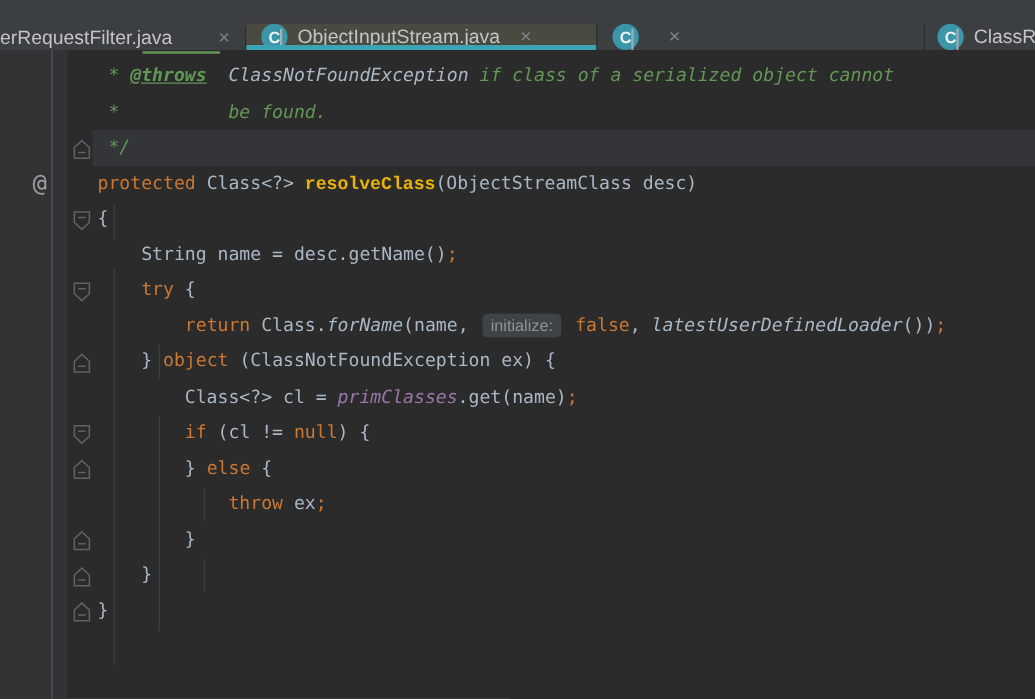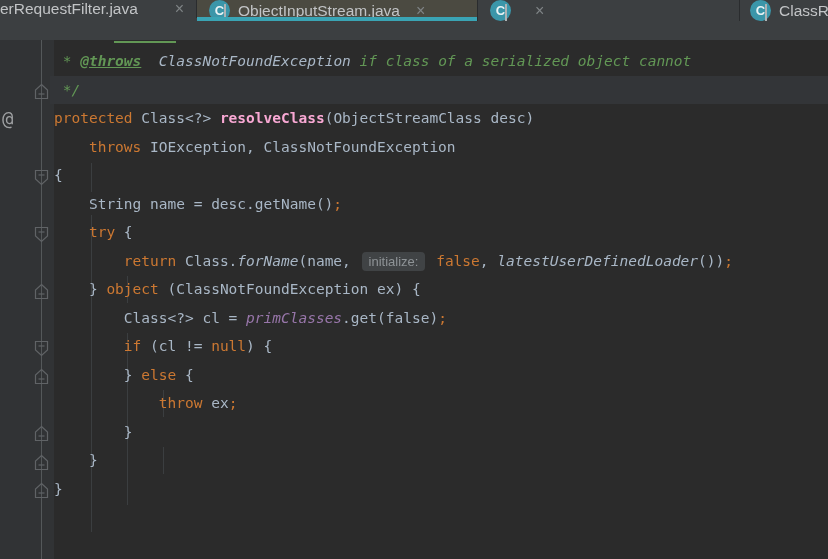--- a/index.html
+++ b/index.html
@@ -3,21 +3,21 @@
 <meta charset="utf-8">
 <style>
   html,body{margin:0;padding:0;}
   .screen{
     position:relative;width:828px;height:559px;overflow:hidden;
     background:#2B2B2B;font-family:"Liberation Sans",sans-serif;
   }
   
   .tabbar{
     position:absolute;left:0;top:0;width:828px;height:40px;
-    background:#3C3F41;display:flex;align-items:flex-start;
+    background:#3C3F41;display:flex;align-items:flex-end;
   }
   .tab{
     position:relative;display:flex;align-items:center;
     box-sizing:border-box;border-right:1px solid #2A2C2E;
     overflow:hidden;flex:0 0 auto;cursor:default;
   }
   .tab-label{
     color:#C2C4C6;font-size:15.5px;white-space:nowrap;
   }
   .tab-close{
@@ -47,37 +47,37 @@
   
   .editor-body{
     position:absolute;left:0;top:40px;width:828px;height:519px;
     background:#2B2B2B;
   }
   .gutter-bg{position:absolute;left:0;top:0;width:54px;height:100%;background:#313335;}
   .fold-line{position:absolute;left:41px;top:0;width:1px;height:100%;background:#54585A;}
   .guide{position:absolute;width:1px;background:#3B3E40;}
   .doc-underline{position:absolute;height:2px;background:#629755;}
   
-  .rows{position:absolute;left:0;top:0;right:0;padding-top:7px;}
+  .rows{position:absolute;left:0;top:0;right:0;padding-top:7px;padding-left:24px;}
   .row{display:flex;height:28.5px;line-height:28.5px;}
   .gcell{position:relative;width:54px;flex:0 0 auto;}
   .fold{position:absolute;left:34px;top:50%;margin-top:-8.5px;width:15px;height:17px;}
   .ovr{
     position:absolute;left:2px;top:50%;transform:translateY(-50%);
     color:#9EA0A2;font-size:19px;font-family:"DejaVu Sans Mono",monospace;
   }
   .code{
     flex:1;white-space:pre;font-family:"DejaVu Sans Mono",monospace;
     font-size:14.5px;color:#A9B7C6;
   }
   .row.current .code{background:#333538;margin-left:-4px;padding-left:4px;}
   .seg-p{color:#A9B7C6;}
   .seg-k{color:#CC7832;}
   .seg-x{color:#CC7832;}
-  .seg-m{color:#f9a8d4;font-weight:bold;}
+  .seg-m{color:#eab308;font-weight:bold;font-family:Liberation Mono, monospace;}
   .seg-s{color:#A9B7C6;font-style:italic;margin-top:16px;}
   .seg-f{color:#9876AA;font-style:italic;}
   .seg-c{color:#629755;font-style:italic;}
   .seg-dt{color:#629755;font-style:italic;font-weight:bold;text-decoration:underline;}
   .seg-dv{color:#A9B7C6;font-style:italic;}
   .hint-badge{
     display:inline-block;background:#404345;color:#8E9396;
     font-family:"Liberation Sans",sans-serif;font-size:13px;font-style:normal;
     line-height:17px;padding:1px 7px;border-radius:4px;vertical-align:middle;
     margin:0 2px;
@@ -139,38 +139,38 @@
         <div class="guide" style="left: 127px; top: 293px; height: 172px;"></div>
         <div class="guide" style="left: 163px; top: 350px; height: 27px;"></div>
         <div class="guide" style="left: 163px; top: 407px; height: 27px;"></div>
       </div>
     <div id="doc-frag" class="doc-underline" style="left: 114px; top: 1px; width: 62px;"></div>
     <div class="rows" id="code-rows">
         <div class="row">
           <div class="gcell"></div>
           <div class="code"><span class="seg-c"> * </span><span class="seg-dt">@throws</span><span class="seg-c">  </span><span class="seg-dv">ClassNotFoundException</span><span class="seg-c"> if class of a serialized object cannot</span></div>
         </div>
+        <div class="row">
+          <div class="gcell"></div>
+          <div class="code"><span class="seg-c"> *          be found.</span></div>
+        </div>
         <div class="row current">
           <div class="gcell">
             <span class="fold"><svg viewBox="0 0 15 17" width="15" height="17">
                 <path d="M7.5 1.5 L13.5 7 V15.5 H1.5 V7 Z" fill="none" stroke="#606366" stroke-width="1.2"></path>
                 <line x1="4.5" x2="10.5" y1="11" y2="11" stroke="#606366" stroke-width="1.2"></line>
               </svg></span>
           </div>
           <div class="code"><span class="seg-c"> */</span></div>
         </div>
         <div class="row">
           <div class="gcell">
             <span class="ovr">@</span>
           </div>
           <div class="code"><span class="seg-k">protected</span><span class="seg-p"> Class&lt;?&gt; </span><span class="seg-m">resolveClass</span><span class="seg-p">(ObjectStreamClass desc)</span></div>
-        </div>
-        <div class="row">
-          <div class="gcell"></div>
-          <div class="code"><span class="seg-p">    </span><span class="seg-k">throws</span><span class="seg-p"> IOException, ClassNotFoundException</span></div>
         </div>
         <div class="row">
           <div class="gcell">
             <span class="fold"><svg viewBox="0 0 15 17" width="15" height="17">
                 <path d="M1.5 1.5 H13.5 V10 L7.5 15.5 L1.5 10 Z" fill="none" stroke="#606366" stroke-width="1.2"></path>
                 <line x1="4.5" x2="10.5" y1="6" y2="6" stroke="#606366" stroke-width="1.2"></line>
               </svg></span>
           </div>
           <div class="code"><span class="seg-p">{</span></div>
         </div>
@@ -195,21 +195,21 @@
           <div class="gcell">
             <span class="fold"><svg viewBox="0 0 15 17" width="15" height="17">
                 <path d="M7.5 1.5 L13.5 7 V15.5 H1.5 V7 Z" fill="none" stroke="#606366" stroke-width="1.2"></path>
                 <line x1="4.5" x2="10.5" y1="11" y2="11" stroke="#606366" stroke-width="1.2"></line>
               </svg></span>
           </div>
           <div class="code"><span class="seg-p">    } </span><span class="seg-k">object</span><span class="seg-p"> (ClassNotFoundException ex) {</span></div>
         </div>
         <div class="row">
           <div class="gcell"></div>
-          <div class="code"><span class="seg-p">        Class&lt;?&gt; cl = </span><span class="seg-f">primClasses</span><span class="seg-p">.get(false)</span><span class="seg-x">;</span></div>
+          <div class="code"><span class="seg-p">        Class&lt;?&gt; cl = </span><span class="seg-f">primClasses</span><span class="seg-p">.get(name)</span><span class="seg-x">;</span></div>
         </div>
         <div class="row">
           <div class="gcell">
             <span class="fold"><svg viewBox="0 0 15 17" width="15" height="17">
                 <path d="M1.5 1.5 H13.5 V10 L7.5 15.5 L1.5 10 Z" fill="none" stroke="#606366" stroke-width="1.2"></path>
                 <line x1="4.5" x2="10.5" y1="6" y2="6" stroke="#606366" stroke-width="1.2"></line>
               </svg></span>
           </div>
           <div class="code"><span class="seg-p">        </span><span class="seg-k">if</span><span class="seg-p"> (cl != </span><span class="seg-k">null</span><span class="seg-p">) {</span></div>
         </div>

